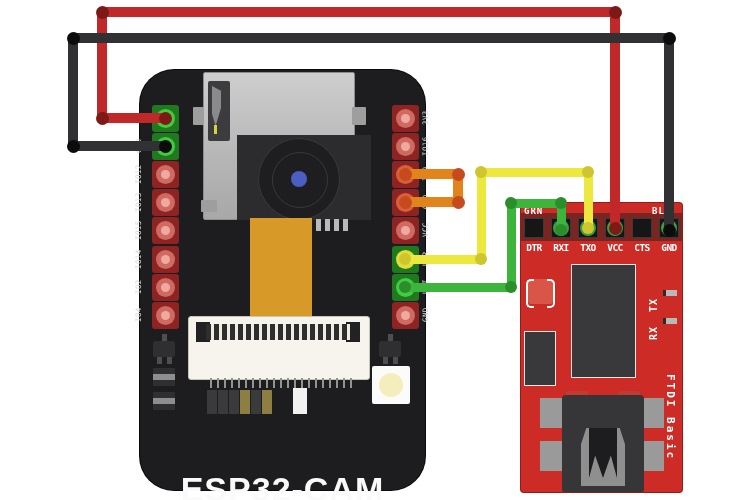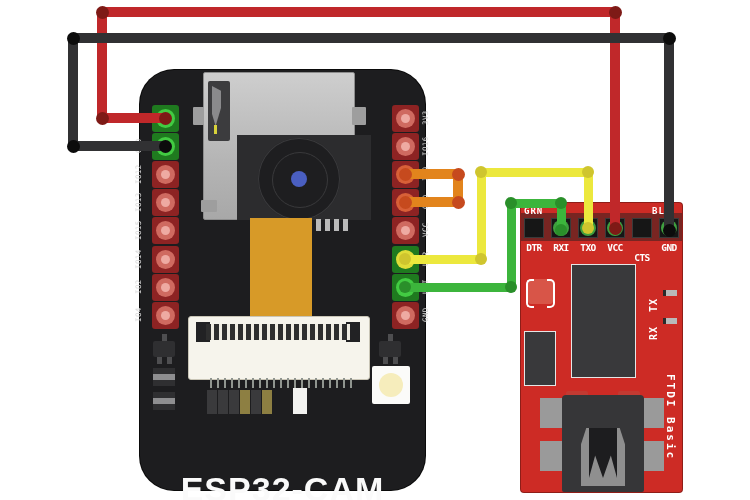--- a/index.html
+++ b/index.html
@@ -291,21 +291,21 @@
         <div class="ring"></div>
         <div class="hole" style="background: rgb(185, 194, 43);"></div>
       </div>
       <div class="fpin-label" style="left: 574.5px; top: 242px;">TXO</div>
       <div class="fpad" style="left: 605px; top: 218px;">
         <div class="ring"></div>
         <div class="hole" style="background: rgb(141, 42, 34);"></div>
       </div>
       <div class="fpin-label" style="left: 601.5px; top: 242px;">VCC</div>
       <div class="fpad" style="left: 632px; top: 218px;"></div>
-      <div class="fpin-label" style="left: 628.5px; top: 252px;">CTS</div>
+      <div class="fpin-label" style="left: 628.5px; top: 242px;">CTS</div>
       <div class="fpad" style="left: 659px; top: 218px;">
         <div class="ring"></div>
         <div class="hole" style="background: rgb(26, 26, 26);"></div>
       </div>
       <div class="fpin-label" style="left: 655.5px; top: 242px;">GND</div>
     </div>
   <div id="layer-wires">
       <div class="wire-seg" title="ESP32-CAM 5V → FTDI VCC" style="background: rgb(192, 40, 42); left: 97px; top: 113px; width: 73px; height: 10px;"></div>
       <div class="wire-seg" title="ESP32-CAM 5V → FTDI VCC" style="background: rgb(192, 40, 42); left: 97px; top: 7px; width: 10px; height: 116px;"></div>
       <div class="wire-seg" title="ESP32-CAM 5V → FTDI VCC" style="background: rgb(192, 40, 42); left: 97px; top: 7px; width: 523px; height: 10px;"></div>

